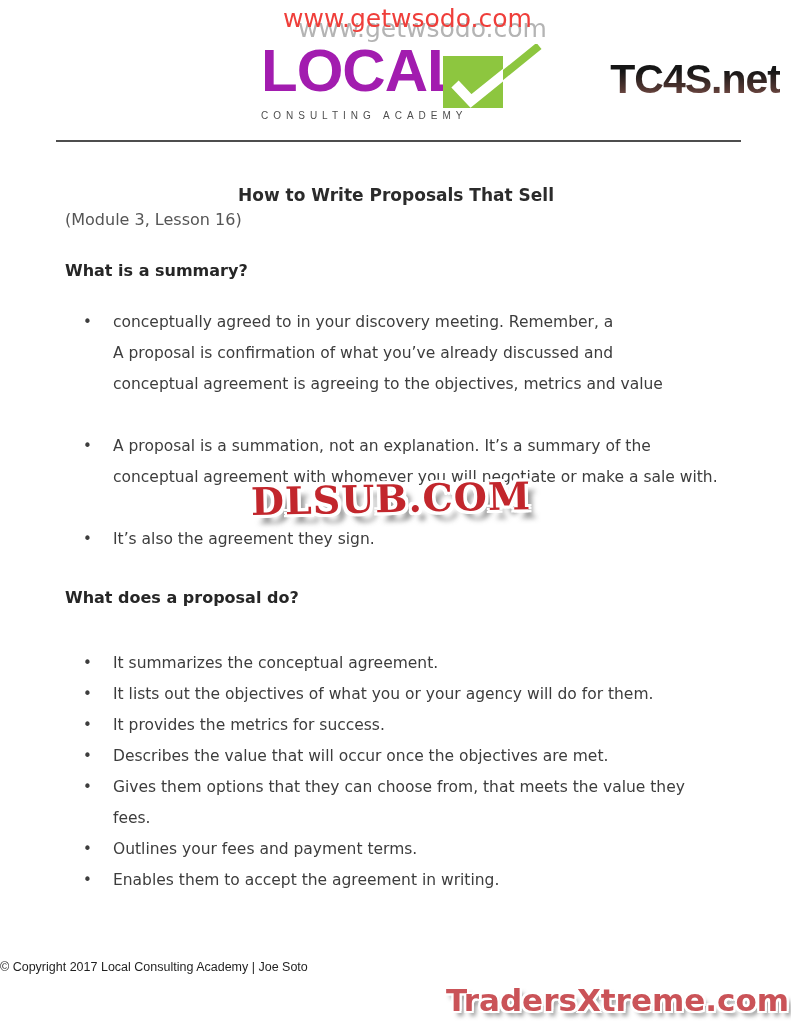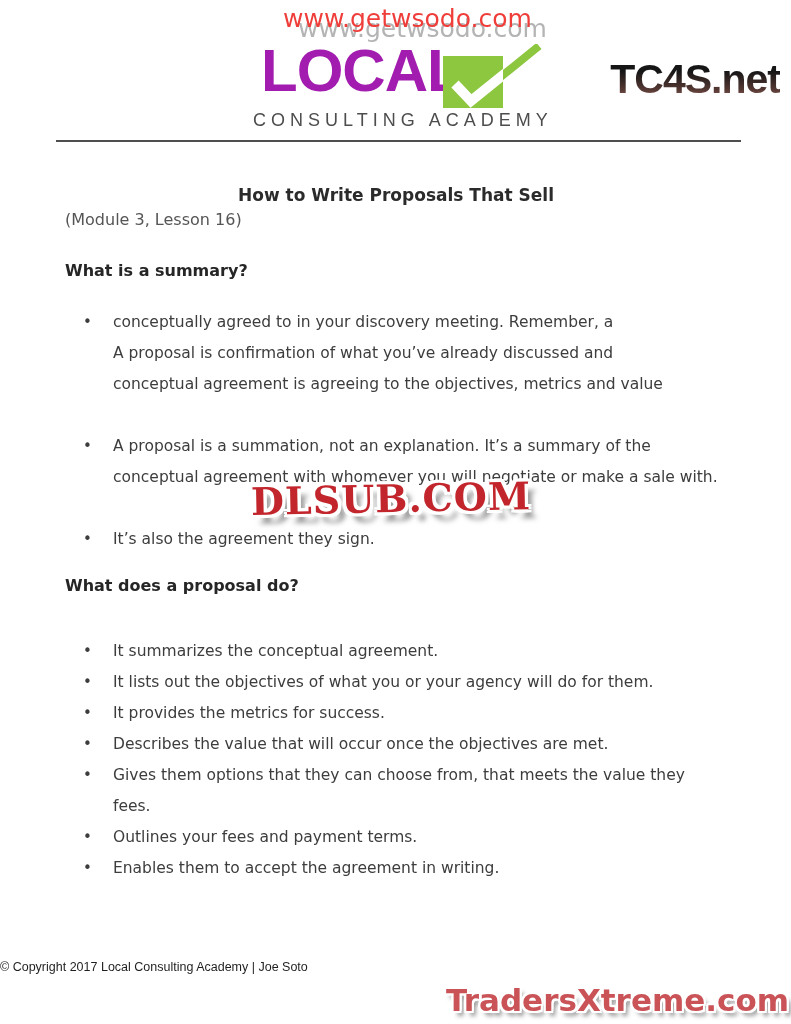--- a/index.html
+++ b/index.html
@@ -23,33 +23,33 @@
 
   
   .logo{position:absolute;left:253px;top:44px;width:300px;height:90px;}
   .logo-word{
     position:absolute;left:8px;top:-2px;
     font-family:"Liberation Sans",sans-serif;font-weight:bold;font-size:60px;line-height:58px;
     letter-spacing:-1px;color:#a21caf;white-space:nowrap;
   }
   .logo-check{position:absolute;left:190px;top:0;}
   .logo-sub{
-    position:absolute;left:0;top:66px;
-    font-family:"Liberation Sans",sans-serif;font-size:18px;letter-spacing:5px;
+    position:absolute;left:8px;top:66px;
+    font-family:"Liberation Sans",sans-serif;font-size:10px;letter-spacing:5px;
     color:#4d4d4d;white-space:nowrap;
   }
 
   .hr{position:absolute;left:56px;top:140px;width:685px;border-top:2px solid #4e4e4e;}
 
   
   .content{position:absolute;left:65px;top:183px;width:662px;color:#3d3d3d;font-size:15.5px;}
   .title{text-align:center;font-weight:bold;font-size:17px;line-height:24px;color:#2b2b2b;}
   .doc-subtitle{text-align:left;font-size:16px;line-height:24px;color:#555555;margin-top:1px;}
   .h{font-weight:bold;font-size:16px;line-height:24px;color:#262626;margin-top:27px;}
-  .h.h2{margin-top:19px;}
+  .h.h2{margin-top:31px;}
   .list{margin-top:24px;}
   .list.list2{margin-top:38px;}
   .bullet{display:flex;}
   .list1 .bullet{margin-bottom:31px;}
   .list1 .bullet:last-child{margin-bottom:0;}
   .dot{flex:0 0 30px;margin-left:18px;text-align:left;line-height:31px;font-size:15px;color:#3d3d3d;}
   .bl{flex:1;}
   .line{line-height:31px;white-space:nowrap;}
 
   

